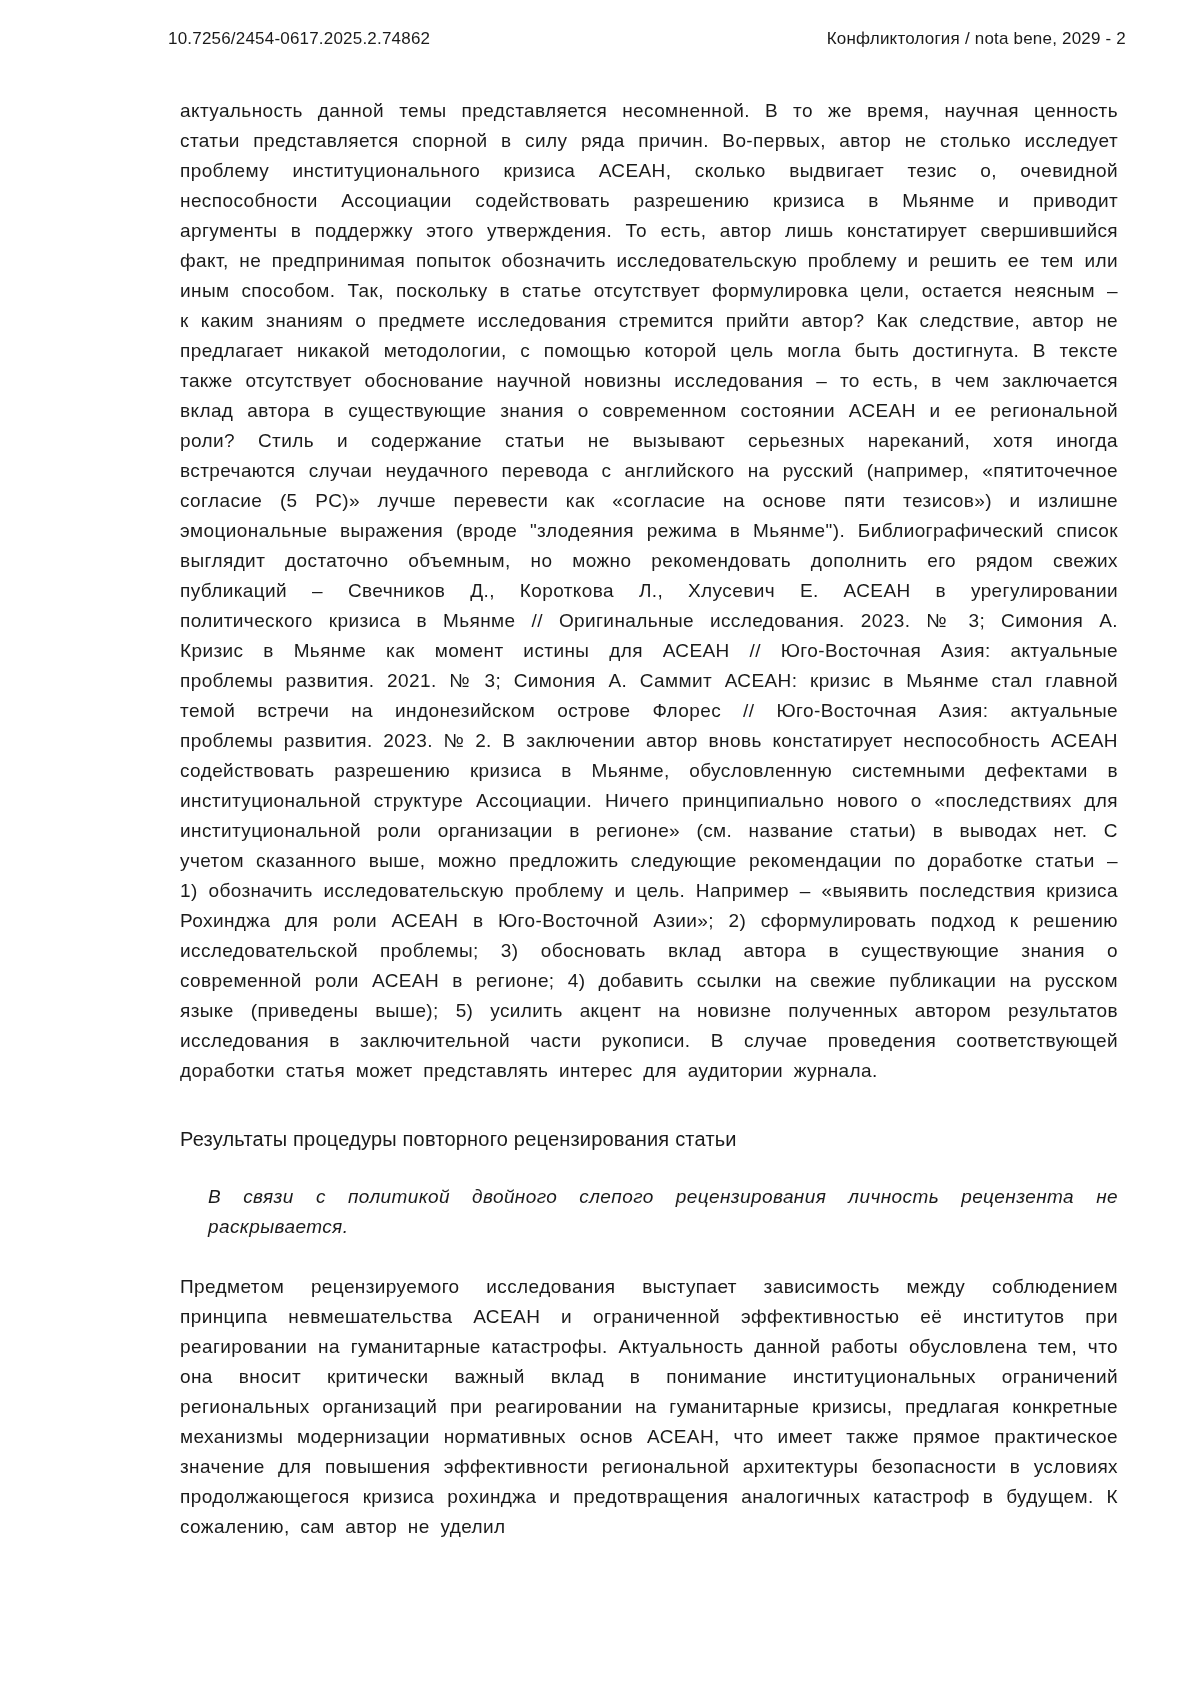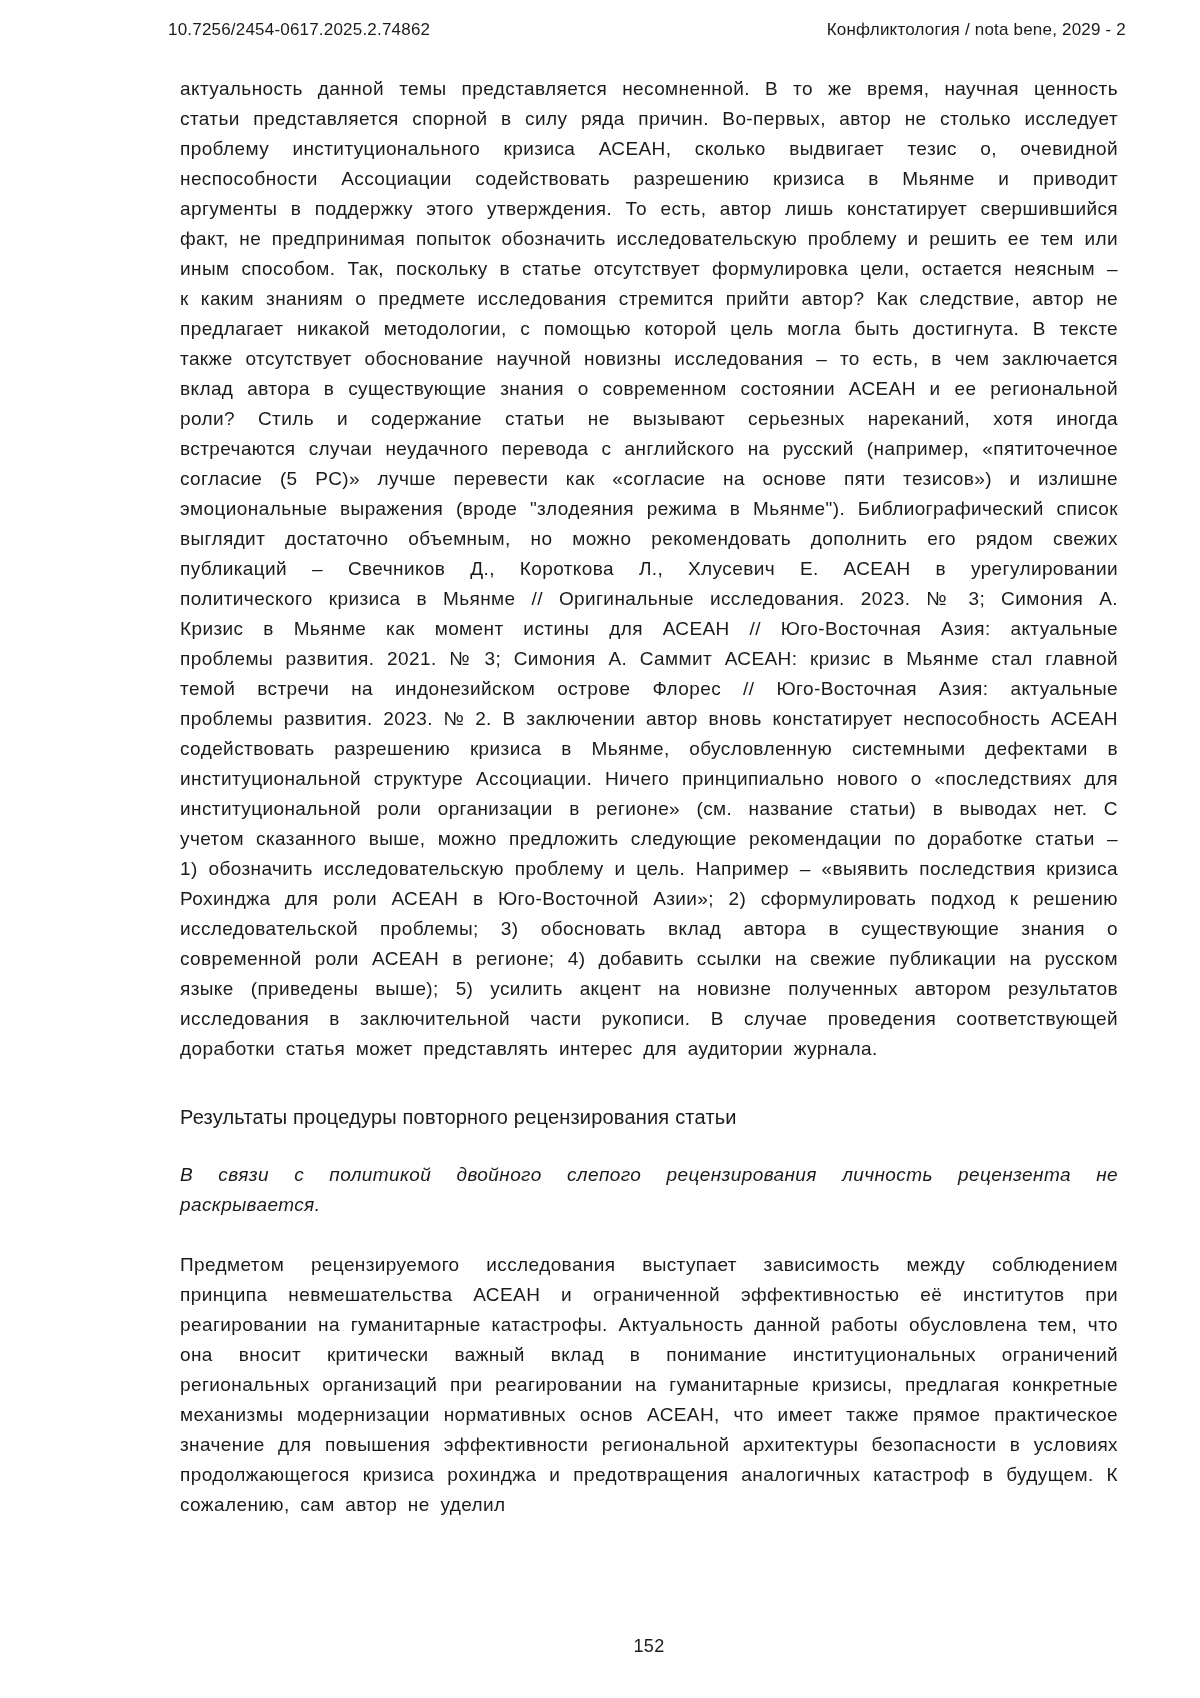--- a/index.html
+++ b/index.html
@@ -11,32 +11,32 @@
     position: relative;
     width: 1200px;
     height: 1698px;
     background: #ffffff;
     font-family: "Liberation Sans", "DejaVu Sans", sans-serif;
     color: var(--text, #1a1a1a);
     overflow: hidden;
   }
   .header {
     position: absolute;
-    top: 20px;
+    top: 29px;
     left: 168px;
     width: 958px;
     display: flex;
     justify-content: space-between;
     font-size: 17px;
     letter-spacing: 0.2px;
     white-space: nowrap;
   }
   .content {
     position: absolute;
-    top: 74px;
+    top: 96px;
     left: 180px;
     width: 938px;
   }
   .body-text {
     margin: 0;
     font-size: 19px;
     line-height: 30px;
     letter-spacing: 0.4px;
     word-spacing: 5px;
     text-align: justify;
@@ -49,21 +49,21 @@
     letter-spacing: 0.2px;
   }
   .notice p {
     margin: 0;
     font-style: italic;
     font-size: 19px;
     line-height: 30px;
     letter-spacing: 0.4px;
     word-spacing: 5px;
   }
-  .notice .justified { text-align: justify; }
+  .notice .justified { text-align: justify; margin-left: 28px; }
   .review-link {
     color: var(--link, #2b3be0);
     text-decoration: underline;
     cursor: pointer;
   }
   .second-paragraph { margin-top: 30px; }
   .footer {
     position: absolute;
     top: 1636px;
     left: 180px;
@@ -90,17 +90,14 @@
     <h2 class="section-heading">Результаты процедуры повторного рецензирования статьи</h2>
 
     <div class="notice">
       <p class="justified">В связи с политикой двойного слепого рецензирования личность рецензента не раскрывается.</p>
     </div>
 
     <p class="body-text second-paragraph">Предметом рецензируемого исследования выступает зависимость между соблюдением принципа невмешательства АСЕАН и ограниченной эффективностью её институтов при реагировании на гуманитарные катастрофы. Актуальность данной работы обусловлена тем, что она вносит критически важный вклад в понимание институциональных ограничений региональных организаций при реагировании на гуманитарные кризисы, предлагая конкретные механизмы модернизации нормативных основ АСЕАН, что имеет также прямое практическое значение для повышения эффективности региональной архитектуры безопасности в условиях продолжающегося кризиса рохинджа и предотвращения аналогичных катастроф в будущем. К сожалению, сам автор не уделил</p>
 
   </div>
 
-  <div class="footer">
-    <span>152</span>
-  </div>
 
 </div>
 
 </body></html>

